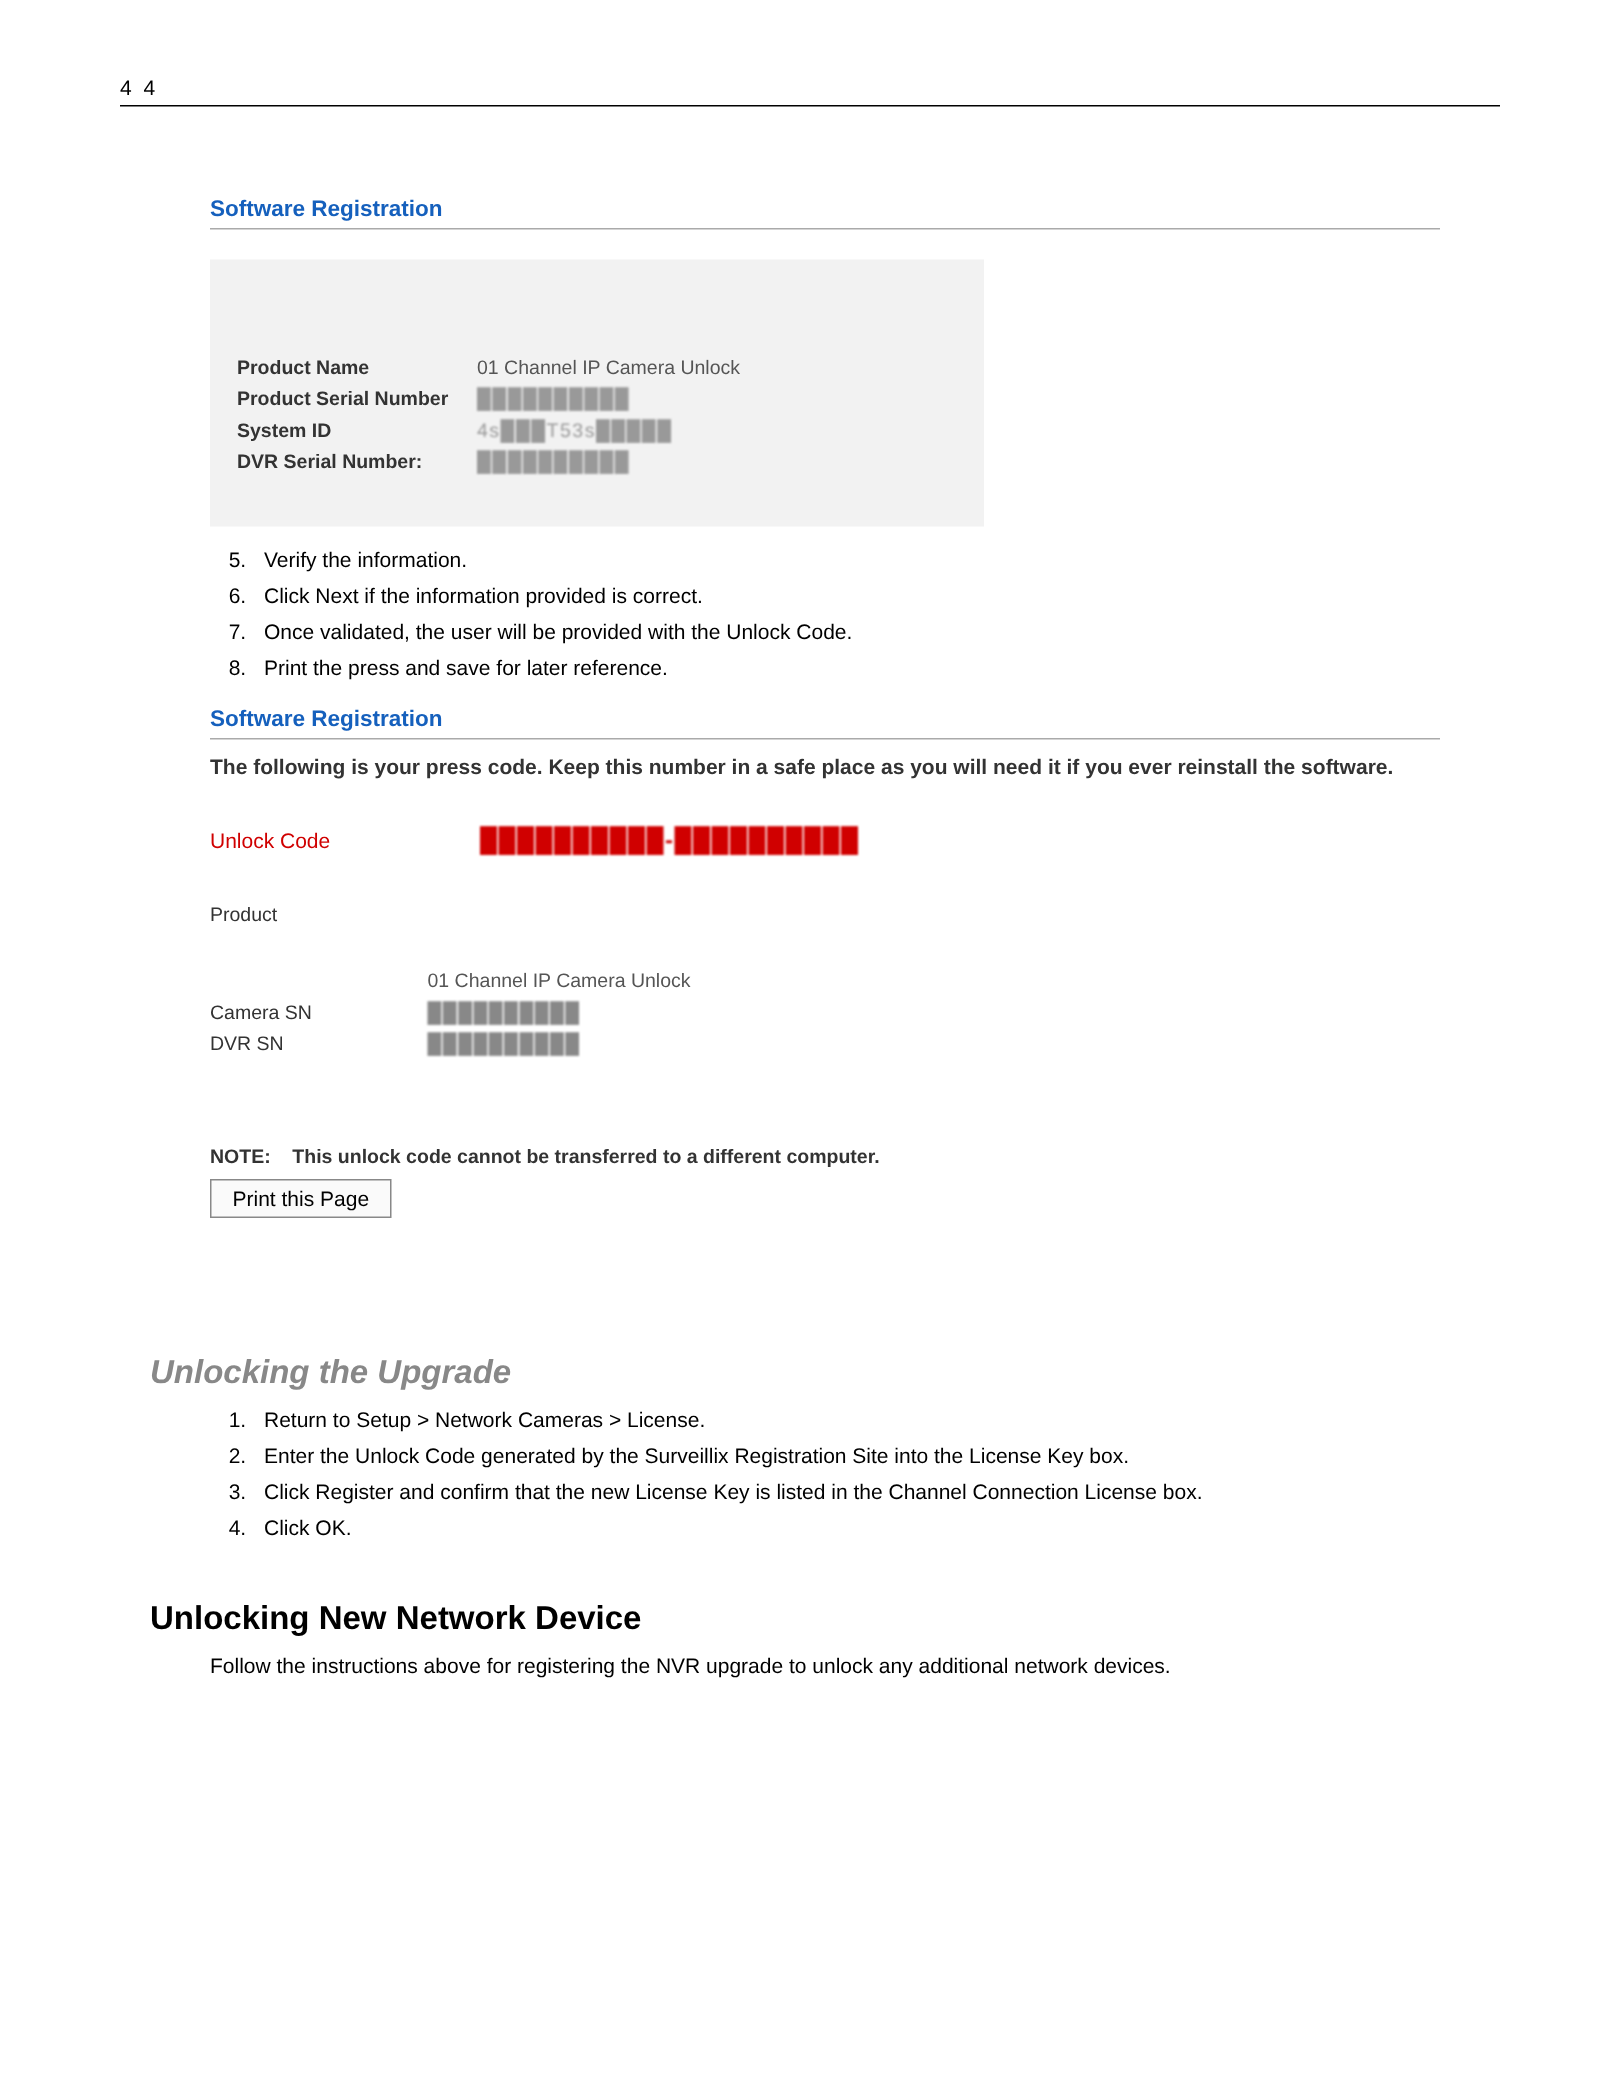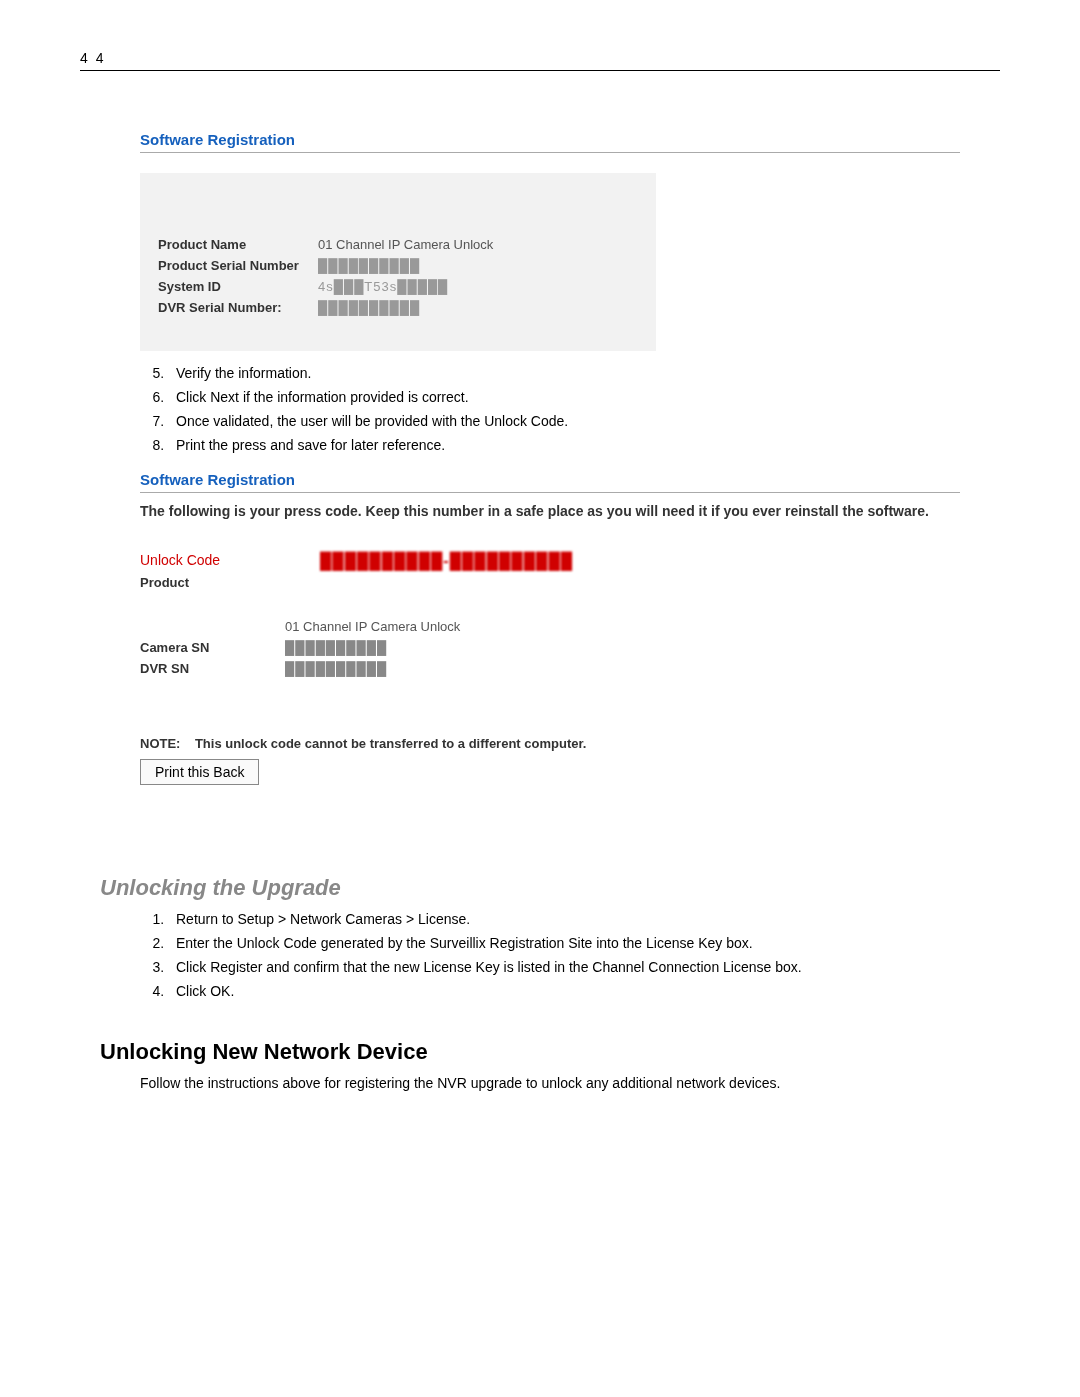--- a/index.html
+++ b/index.html
@@ -90,40 +90,40 @@
   }
   .bold-para {
     font-size: 14px;
     font-weight: bold;
     color: #333;
     line-height: 1.5;
     margin-bottom: 30px;
   }
   .unlock-row {
     display: flex;
-    margin-bottom: 5px;
+    margin-bottom: 32px;
   }
   .unlock-label {
     color: #d00000;
     font-size: 14px;
     width: 180px;
   }
   .unlock-value {
     color: #d00000;
     font-weight: bold;
     letter-spacing: 1px;
     filter: blur(0.8px);
   }
   .result-row {
     display: flex;
     margin-bottom: 6px;
     font-size: 13px;
   }
   .result-label {
-    font-weight: bold;
+    font-weight: normal;
     color: #333;
     width: 145px;
   }
   .result-value {
     color: #888;
     letter-spacing: 1px;
     filter: blur(0.6px);
   }
   .note-line {
     font-size: 13px;
@@ -222,21 +222,21 @@
         <span class="result-label">DVR SN</span>
         <span class="result-value">██████████</span>
       </div>
 
       <div class="note-line">
         <span>NOTE:</span>
         &nbsp;&nbsp;
         <span>This unlock code cannot be transferred to a different computer.</span>
       </div>
 
-      <button class="print-btn">Print this Back</button>
+      <button class="print-btn">Print this Page</button>
     </div>
 
     <div style="height:40px"></div>
 
     <div class="section-heading-italic">Unlocking the Upgrade</div>
     <ol class="steps" start="1">
       <li>Return to Setup &gt; Network Cameras &gt; License.</li>
       <li>Enter the Unlock Code generated by the Surveillix Registration Site into the License Key box.</li>
       <li>Click Register and confirm that the new License Key is listed in the Channel Connection License box.</li>
       <li>Click OK.</li>

